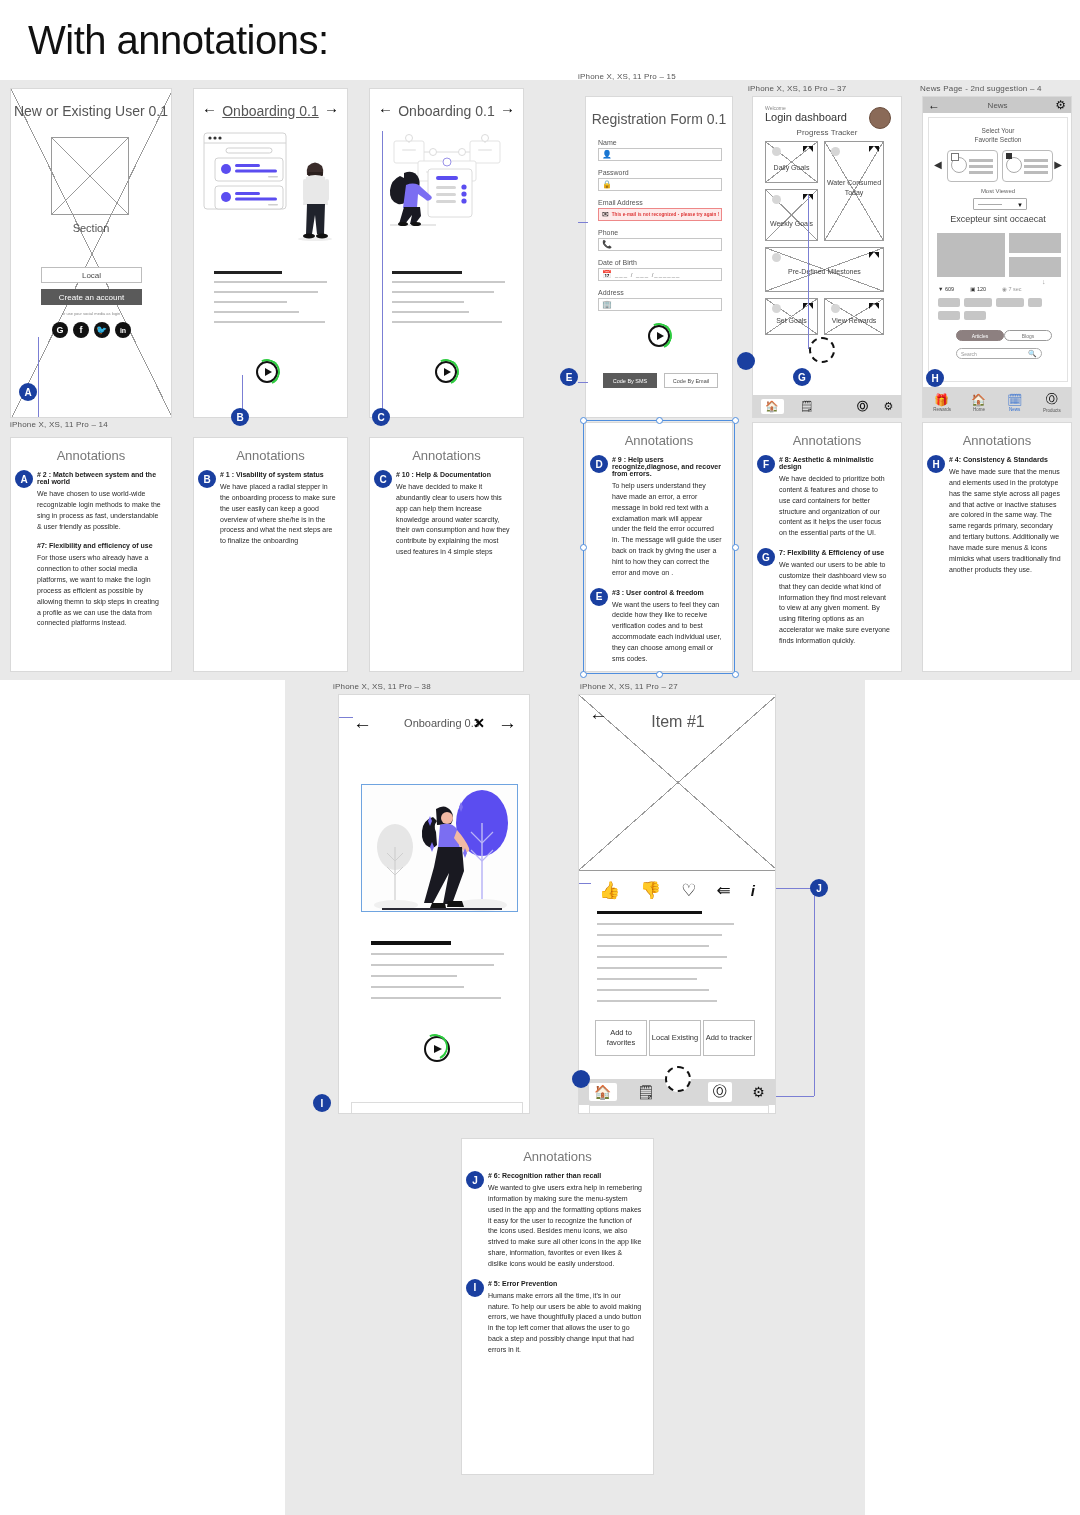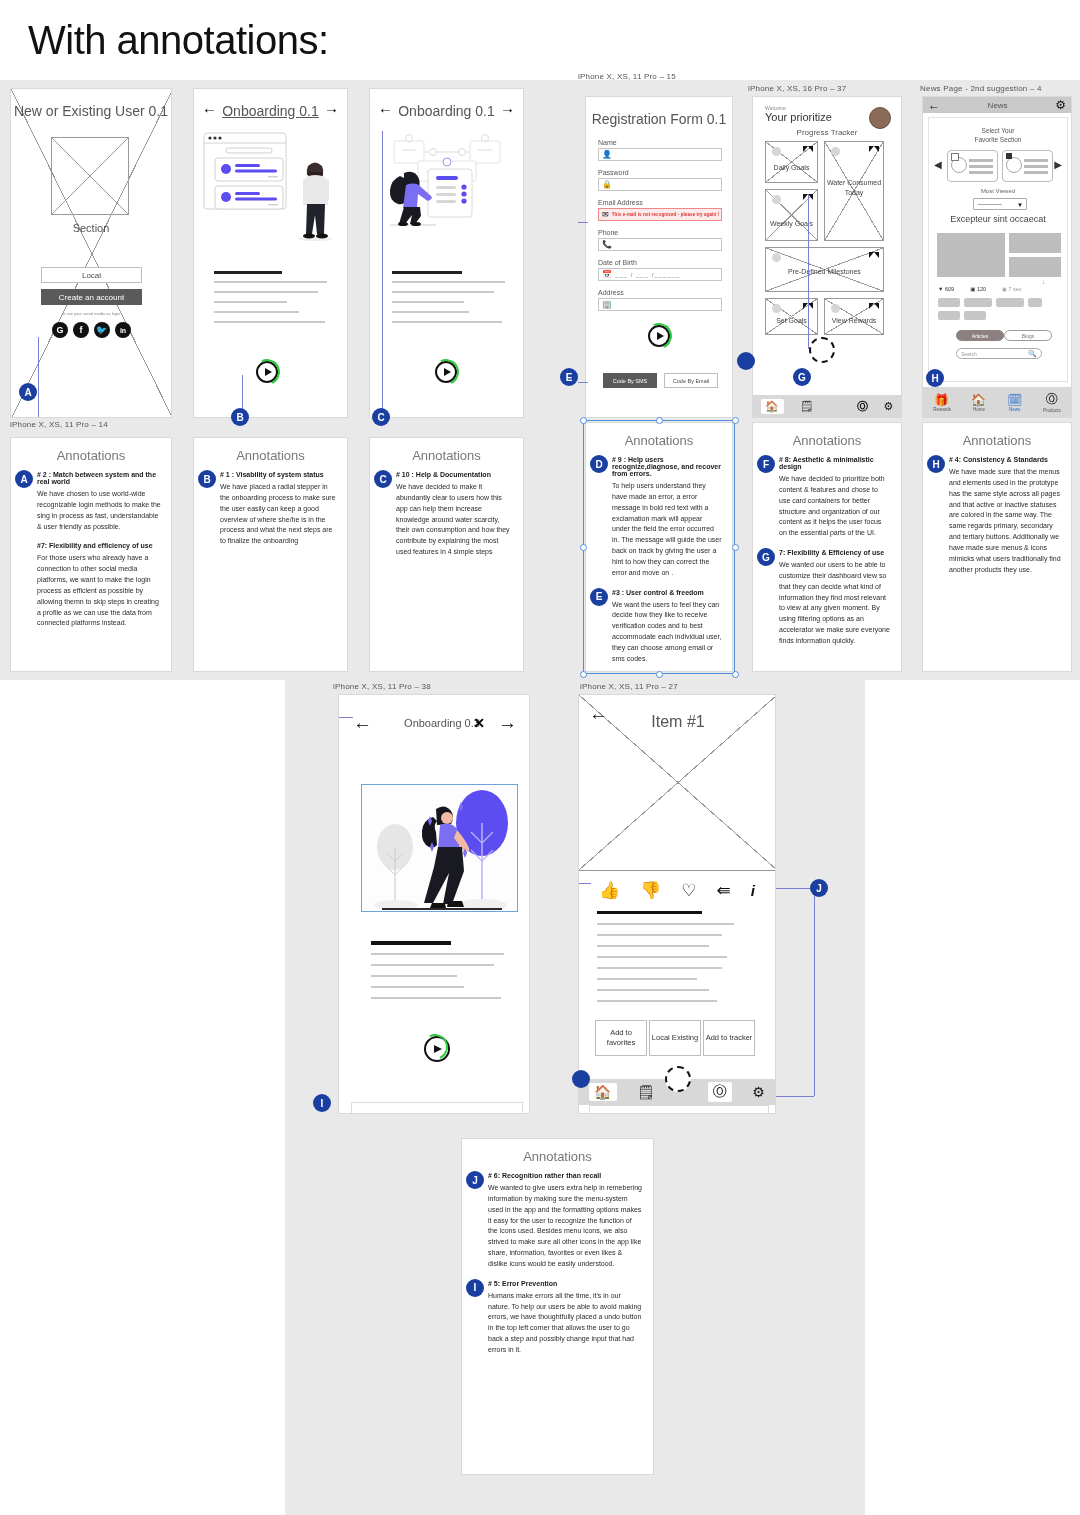--- a/index.html
+++ b/index.html
@@ -290,21 +290,21 @@
   <div class="btn-dark" style="left:17px;top:276px;width:54px;height:15px;font-size:5.5px;">Code By SMS</div>
   <div class="btn-outline" style="left:78px;top:276px;width:54px;height:15px;font-size:5.5px;">Code By Email</div>
 </div>
 <div class="lead-h" style="left:578px;top:222px;width:10px;"></div>
 <div class="lead-h" style="left:578px;top:382px;width:10px;"></div>
 <div class="badge" style="left:560px;top:368px;">E</div>
 
 <div class="devlabel" style="left:748px;top:84px;">iPhone X, XS, 16 Pro – 37</div>
 <div class="frame" style="left:752px;top:96px;width:150px;height:322px;">
   <div style="position:absolute;left:12px;top:8px;font-size:5px;color:#888;">Welcome</div>
-  <div style="position:absolute;left:12px;top:14px;font-size:11px;color:#333;">Your prioritize</div>
+  <div style="position:absolute;left:12px;top:14px;font-size:11px;color:#333;">Login dashboard</div>
   <div style="position:absolute;right:10px;top:10px;width:20px;height:20px;border-radius:50%;background:#8a6a58;border:1px solid #6b4f3f;"></div>
   <div style="position:absolute;left:0;top:31px;width:100%;text-align:center;font-size:8px;color:#555;">Progress Tracker</div>
 
   <div class="card-wf" style="left:12px;top:44px;width:53px;height:42px;">
     <div class="wf-x" style="left:0;top:0;width:100%;height:100%;"></div>
     <div class="dot-gray" style="left:6px;top:5px;"></div>
     <div class="flag" style="right:4px;top:4px;"></div>
     <div class="card-lbl" style="top:22px;">Daily Goals</div>
   </div>
 

